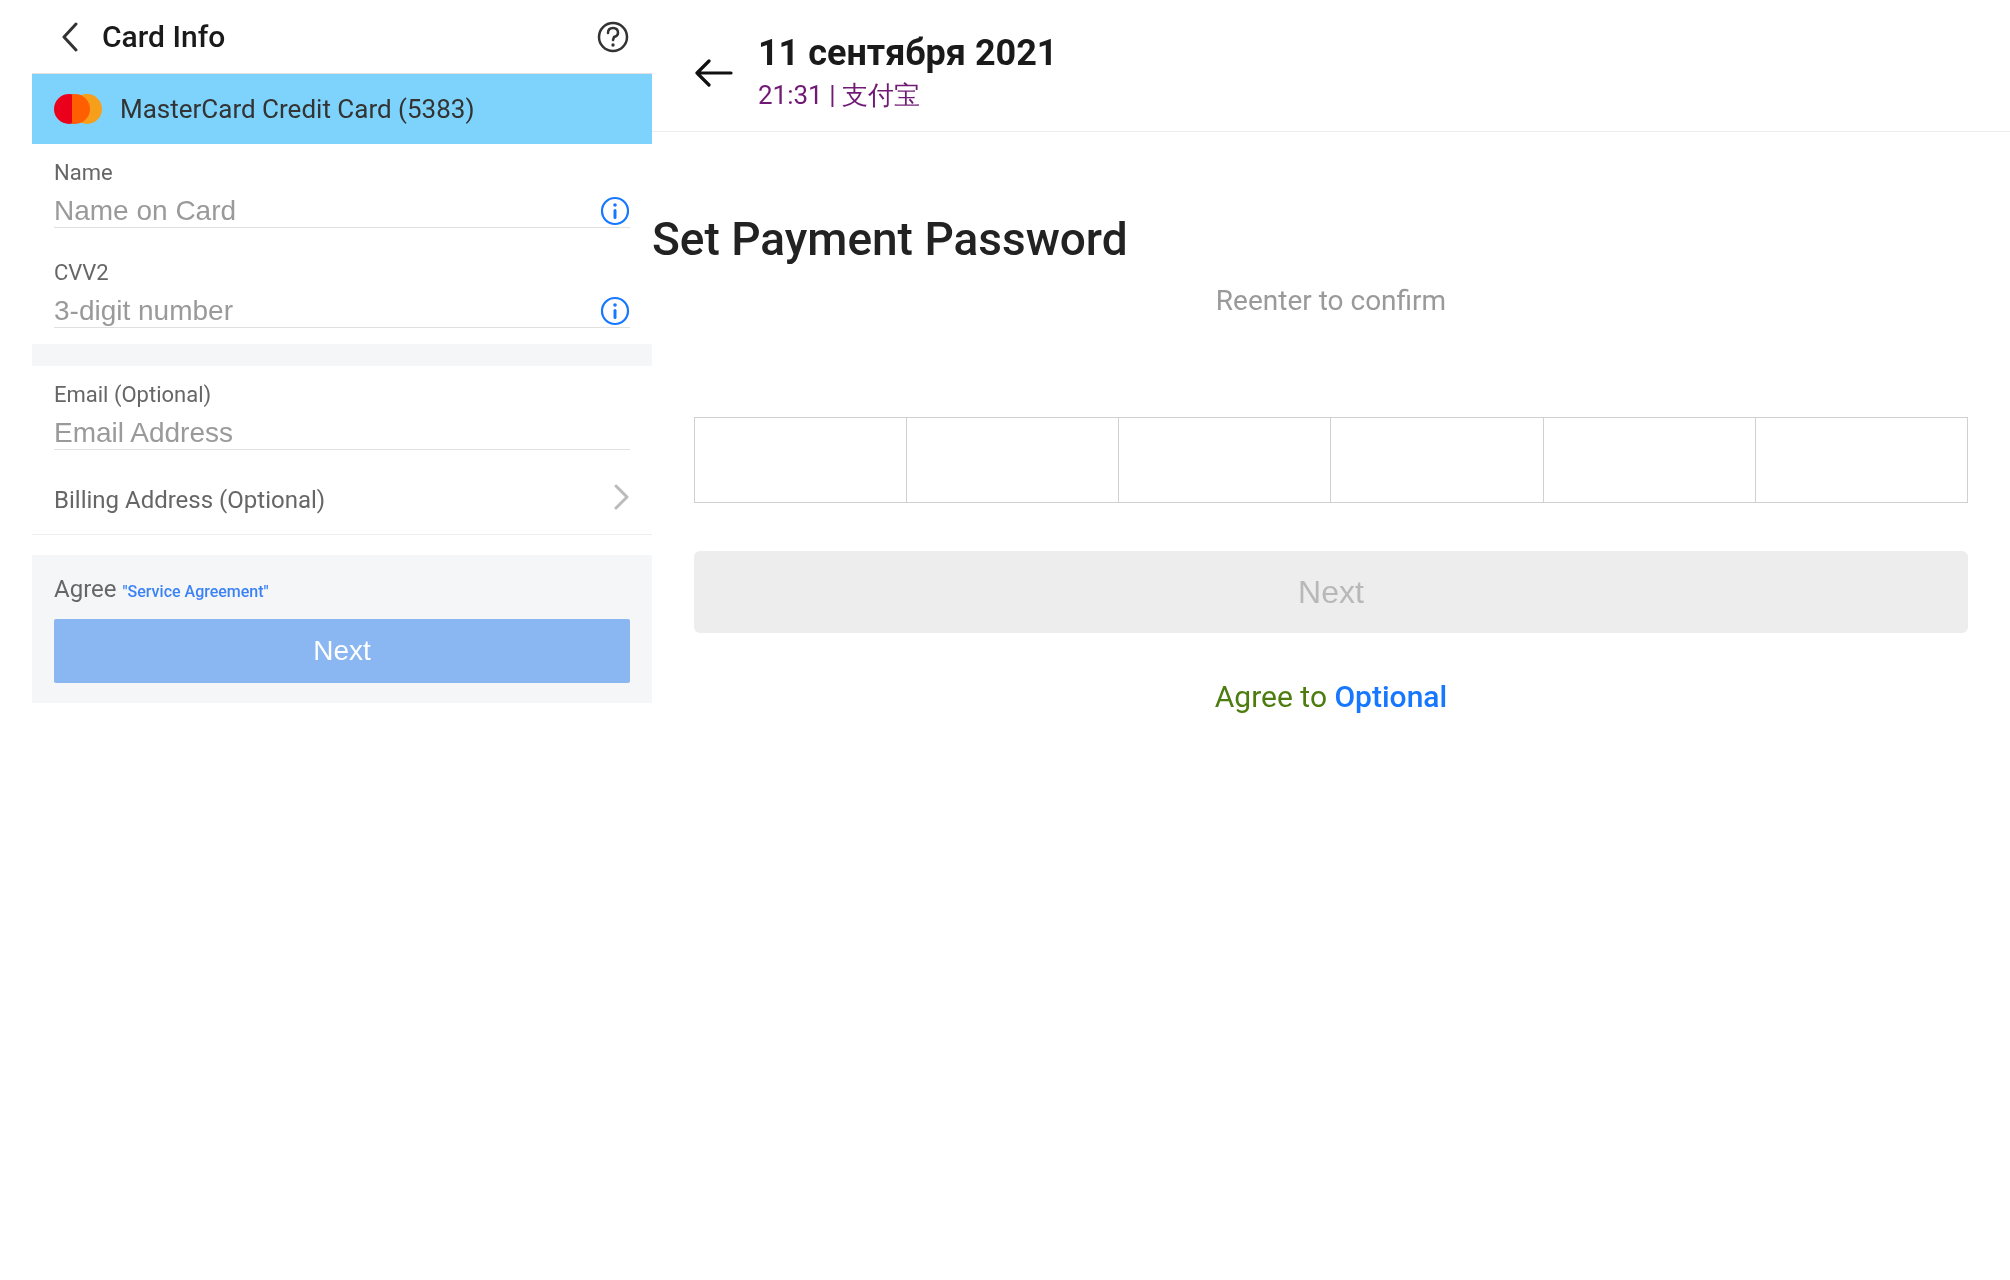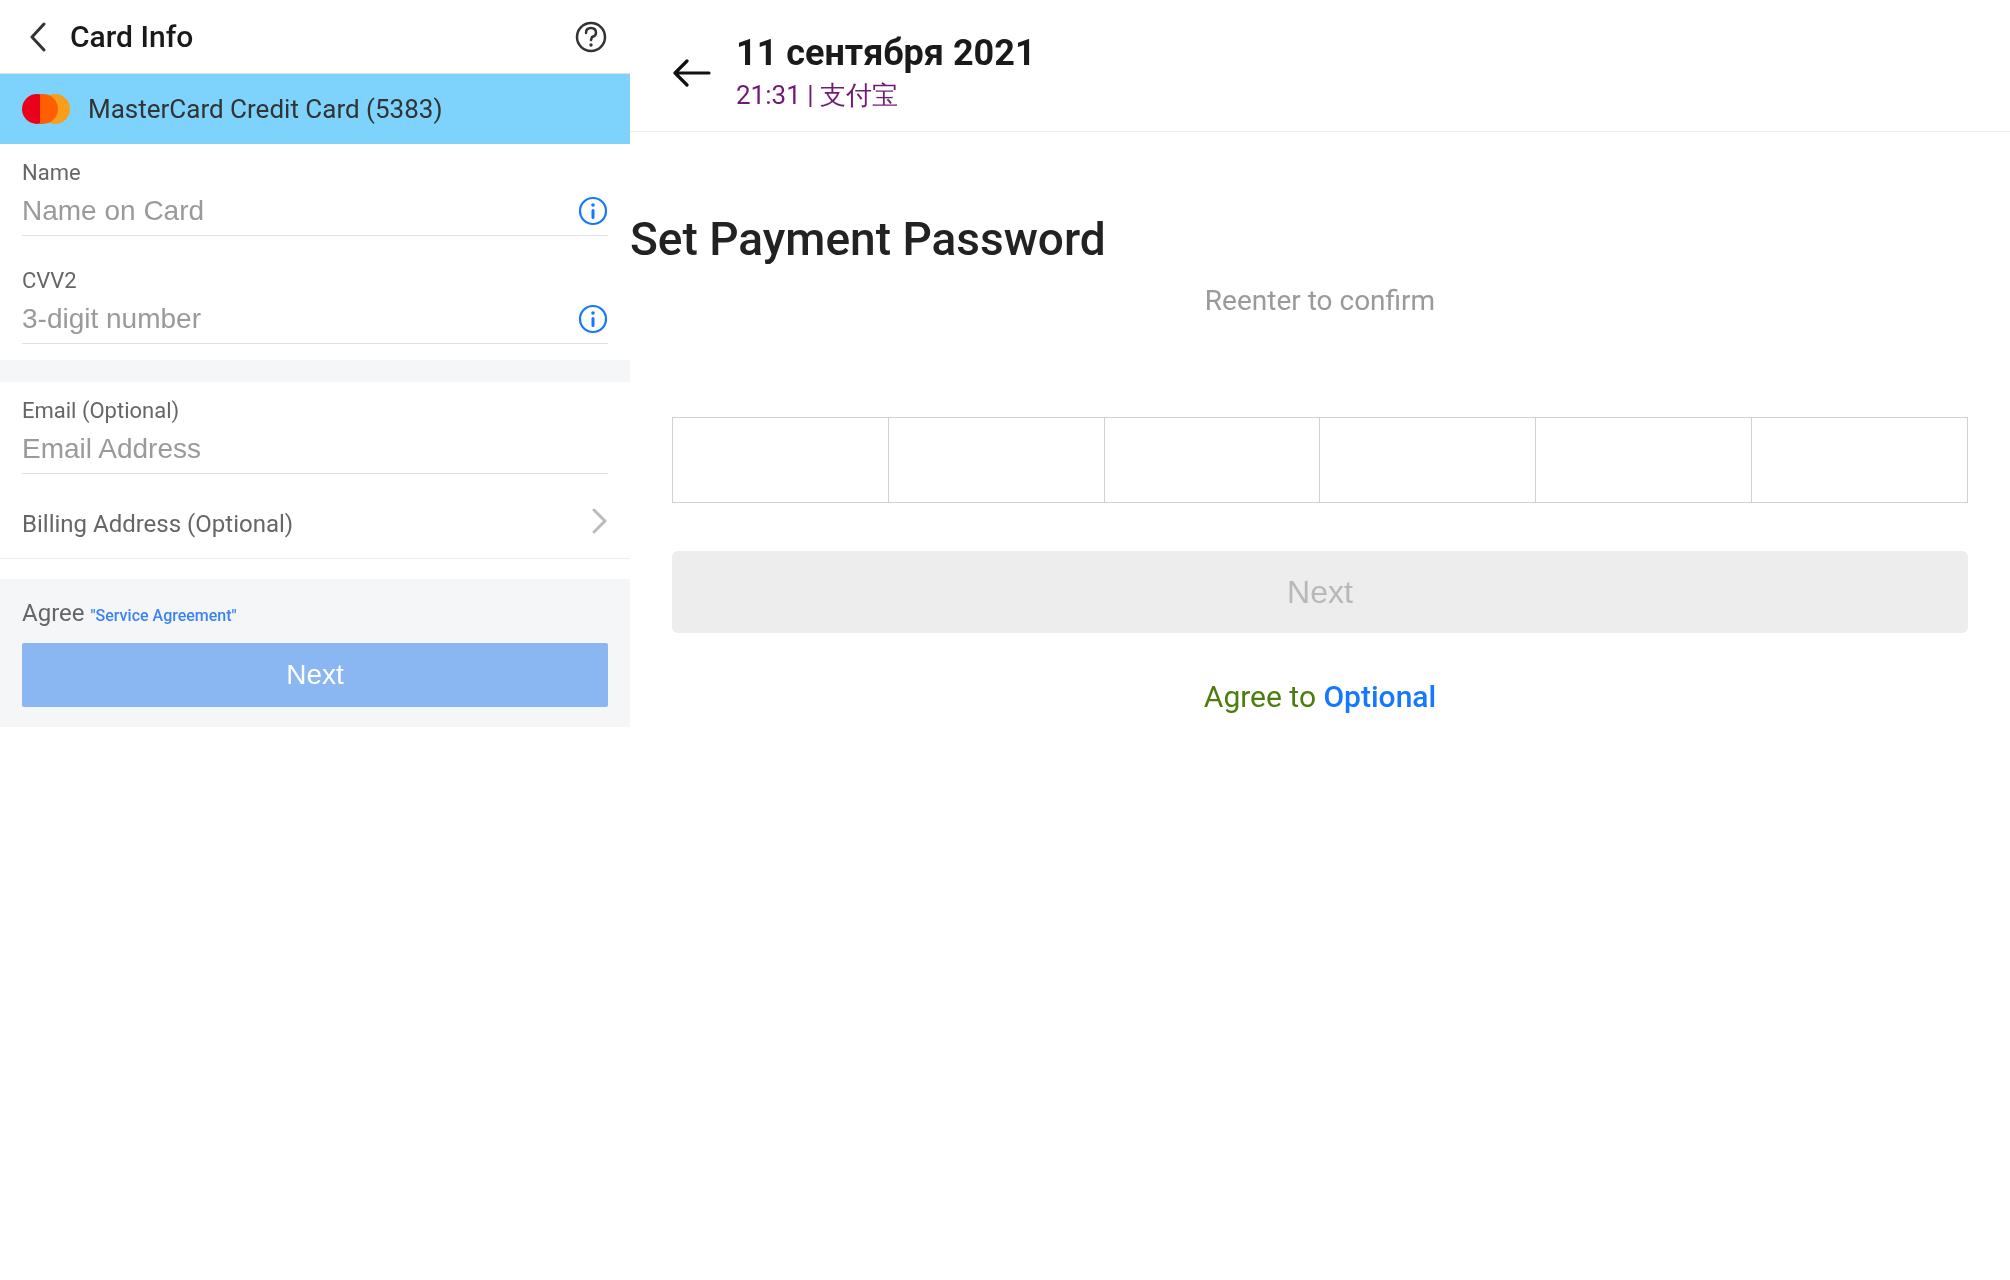--- a/index.html
+++ b/index.html
@@ -7,21 +7,21 @@
     font-family: -apple-system, BlinkMacSystemFont, "Segoe UI", Roboto, Helvetica, Arial, sans-serif;
     background: #fff;
     width: 2010px;
     height: 1280px;
     display: flex;
   }
   .left-pane, .right-pane {
     height: 100%;
     position: relative;
   }
-  .left-pane { width: 630px; }
+  .left-pane { width: 630px; margin-left: 32px; }
   .right-pane { width: 1380px; }
 
   
   .left-header {
     height: 74px;
     display: flex;
     align-items: center;
     padding: 0 22px;
     border-bottom: 1px solid #e0e0e0;
   }
@@ -68,21 +68,20 @@
   .form-section { padding: 16px 22px 8px; }
   .field-label {
     font-size: 22px;
     color: #666;
     margin-bottom: 10px;
   }
   .field-row {
     display: flex;
     align-items: center;
     border-bottom: 1px solid #e0e0e0;
-    padding-bottom: 8px;
     margin-bottom: 8px;
   }
   .field-input {
     border: none;
     font-size: 28px;
     color: #999;
     flex: 1;
     outline: none;
     background: transparent;
   }

